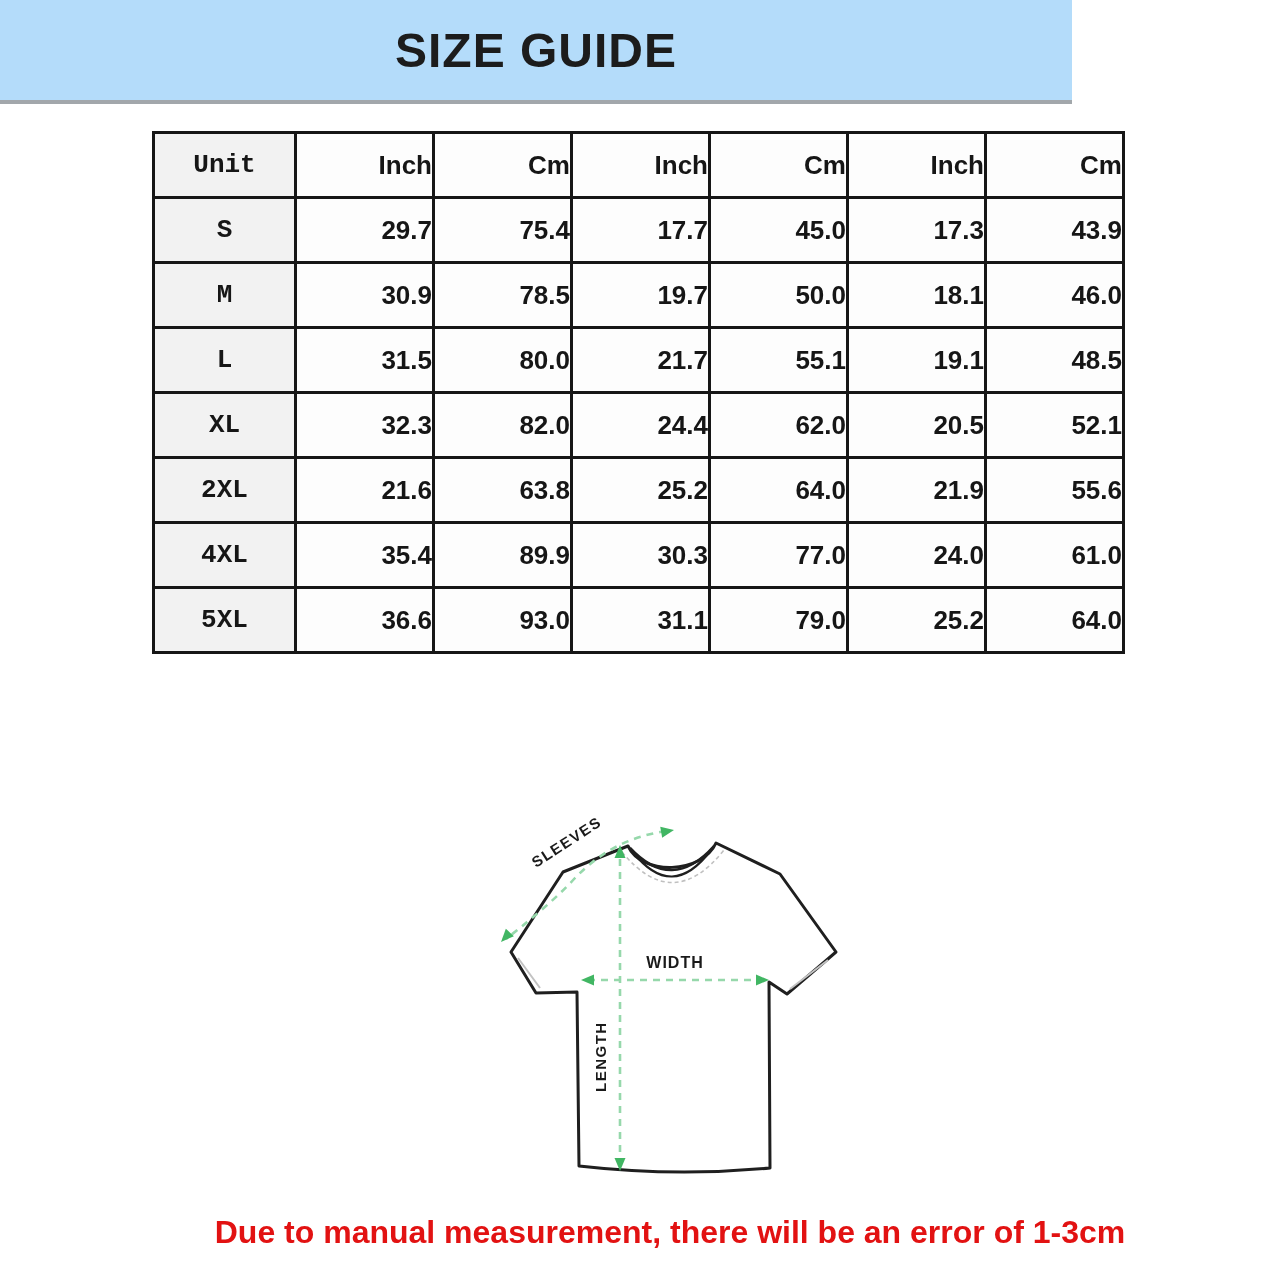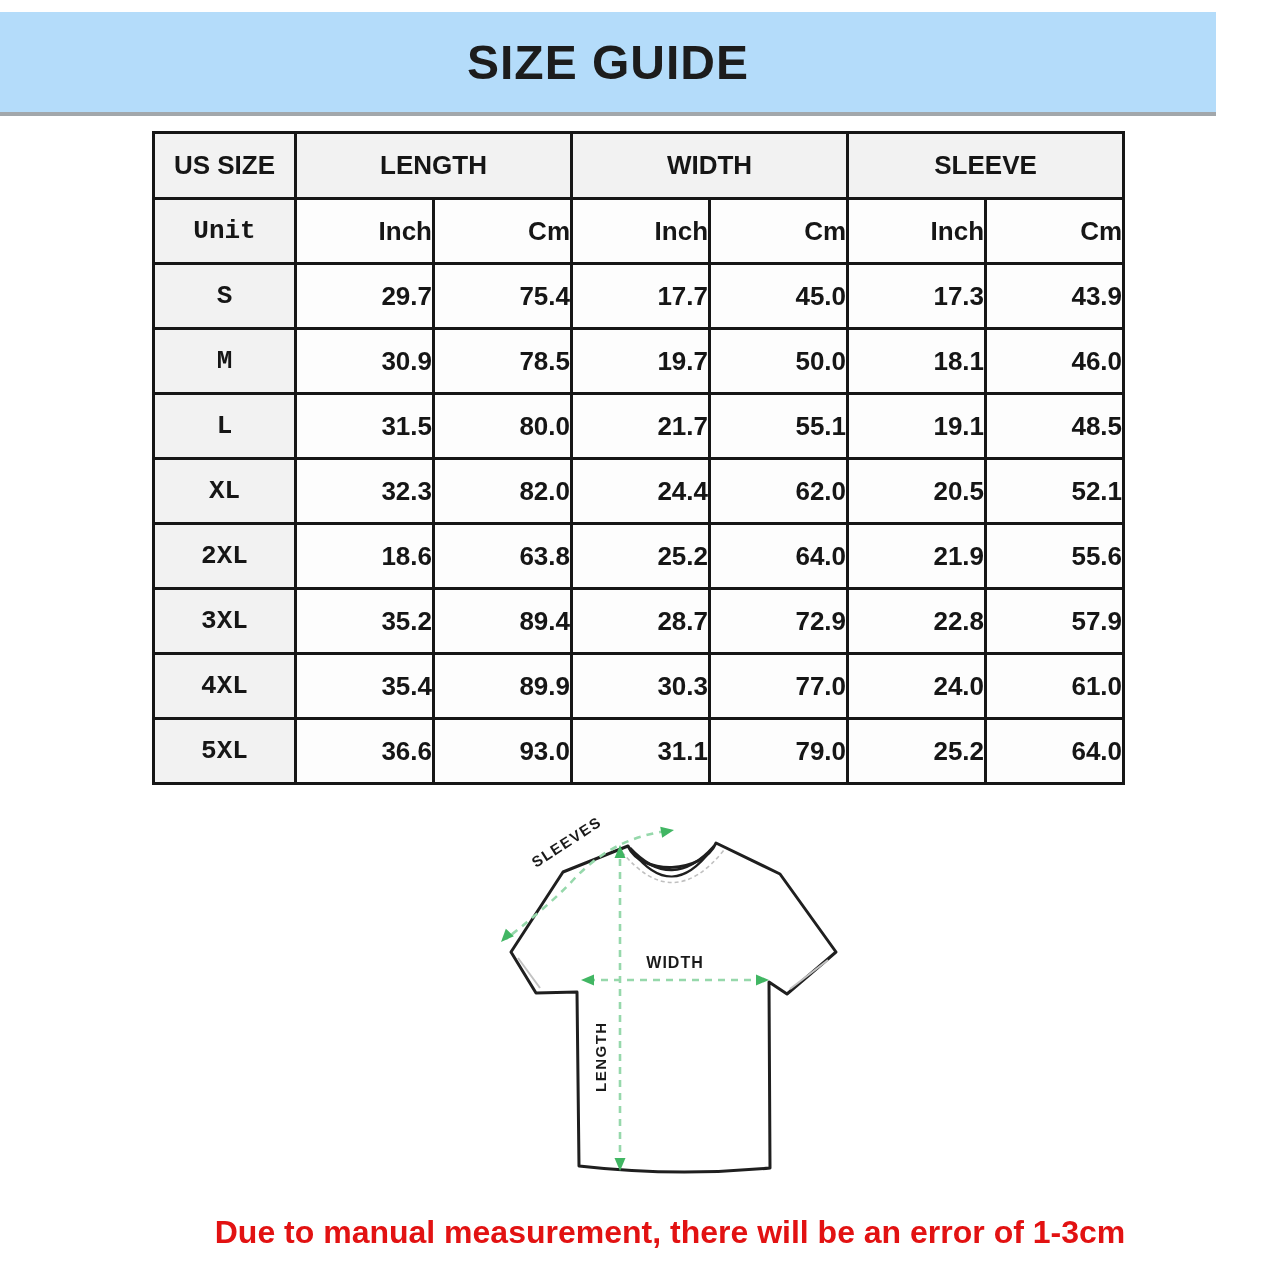--- a/index.html
+++ b/index.html
@@ -2,21 +2,21 @@
 <html><head>
 <meta charset="utf-8">
 <style>
   html,body{margin:0;padding:0;}
   body{
     width:1280px;height:1280px;position:relative;background:#ffffff;
     font-family:"Liberation Sans", sans-serif;overflow:hidden;
   }
   
   .banner{
-    position:absolute;left:0;top:12px;width:1216px;height:100px;
+    position:absolute;left:0;top:0;width:1072px;height:100px;
     background:#b4dcfa;border-bottom:4px solid #a2a7ab;
     display:flex;align-items:center;justify-content:center;
   }
   .banner h1{
     margin:0;font-size:48px;font-weight:bold;color:#1c1c1c;letter-spacing:1px;
   }
   
   .size-table{
     position:absolute;left:152px;top:131px;
     border-collapse:collapse;table-layout:fixed;width:970px;
@@ -49,26 +49,20 @@
   <colgroup>
     <col style="width:142px">
       <col style="width:138px">
       <col style="width:138px">
     <col style="width:138px">
       <col style="width:138px">
       <col style="width:138px">
       <col style="width:138px">
   </colgroup>
   <tbody>
-      <tr>
-    <th class="grp">US SIZE</th>
-    <th class="grp" colspan="2">LENGTH</th>
-    <th class="grp" colspan="2">WIDTH</th>
-    <th class="grp" colspan="2">SLEEVE</th>
-  </tr>
   <tr>
     <td class="sz">Unit</td>
     <td class="val">Inch</td>
     <td class="val">Cm</td>
     <td class="val">Inch</td>
     <td class="val">Cm</td>
     <td class="val">Inch</td>
     <td class="val">Cm</td>
   </tr>
   <tr>
@@ -102,35 +96,26 @@
     <td class="sz">XL</td>
     <td class="val">32.3</td>
     <td class="val">82.0</td>
     <td class="val">24.4</td>
     <td class="val">62.0</td>
     <td class="val">20.5</td>
     <td class="val">52.1</td>
   </tr>
   <tr>
     <td class="sz">2XL</td>
-    <td class="val">18.6</td>
+    <td class="val">21.6</td>
     <td class="val">63.8</td>
     <td class="val">25.2</td>
     <td class="val">64.0</td>
     <td class="val">21.9</td>
     <td class="val">55.6</td>
-  </tr>
-  <tr>
-    <td class="sz">3XL</td>
-    <td class="val">35.2</td>
-    <td class="val">89.4</td>
-    <td class="val">28.7</td>
-    <td class="val">72.9</td>
-    <td class="val">22.8</td>
-    <td class="val">57.9</td>
   </tr>
   <tr>
     <td class="sz">4XL</td>
     <td class="val">35.4</td>
     <td class="val">89.9</td>
     <td class="val">30.3</td>
     <td class="val">77.0</td>
     <td class="val">24.0</td>
     <td class="val">61.0</td>
   </tr>

